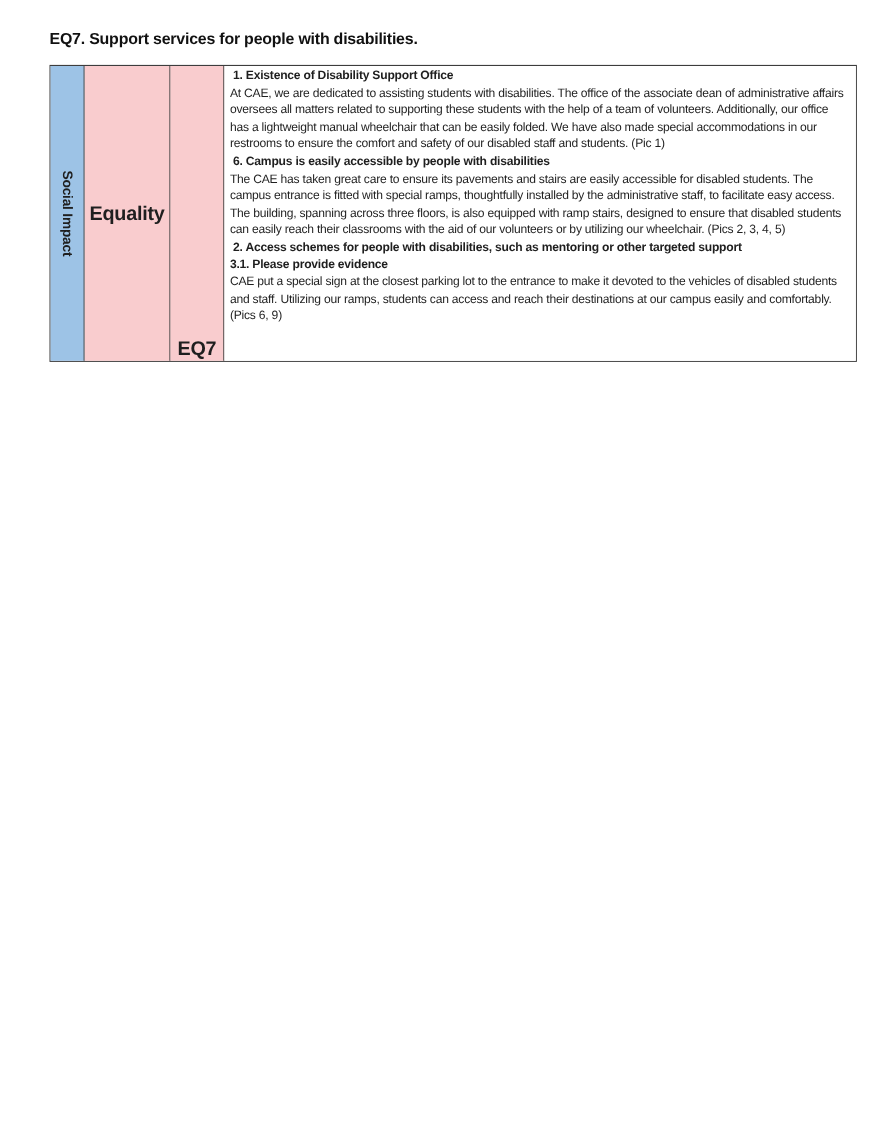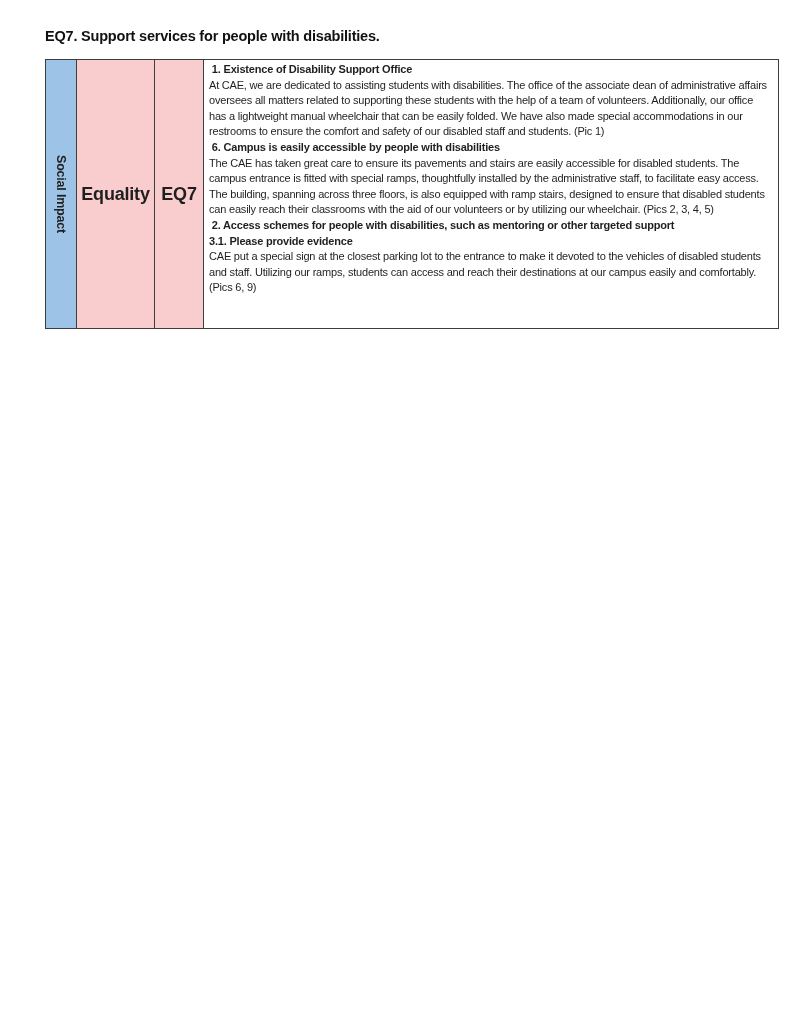--- a/index.html
+++ b/index.html
@@ -54,20 +54,21 @@
     letter-spacing: -0.2px;
     white-space: nowrap;
   }
   .cell.subcategory {
     width: 78px;
     background: var(--label-bg);
   }
   .cell.code {
     width: 49px;
     background: var(--label-bg);
+    align-items: flex-end;
   }
   .cell-label {
     font-weight: bold;
     font-size: 18px;
     letter-spacing: -0.2px;
     text-align: center;
   }
   .cell.content {
     flex: 1;
     background: #ffffff;

